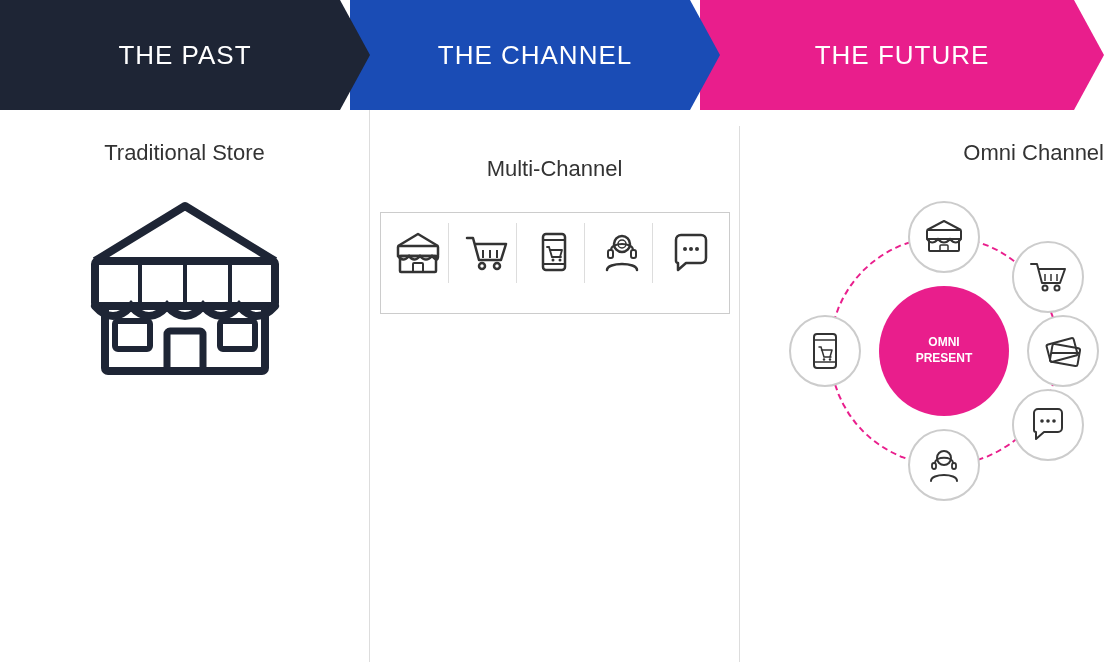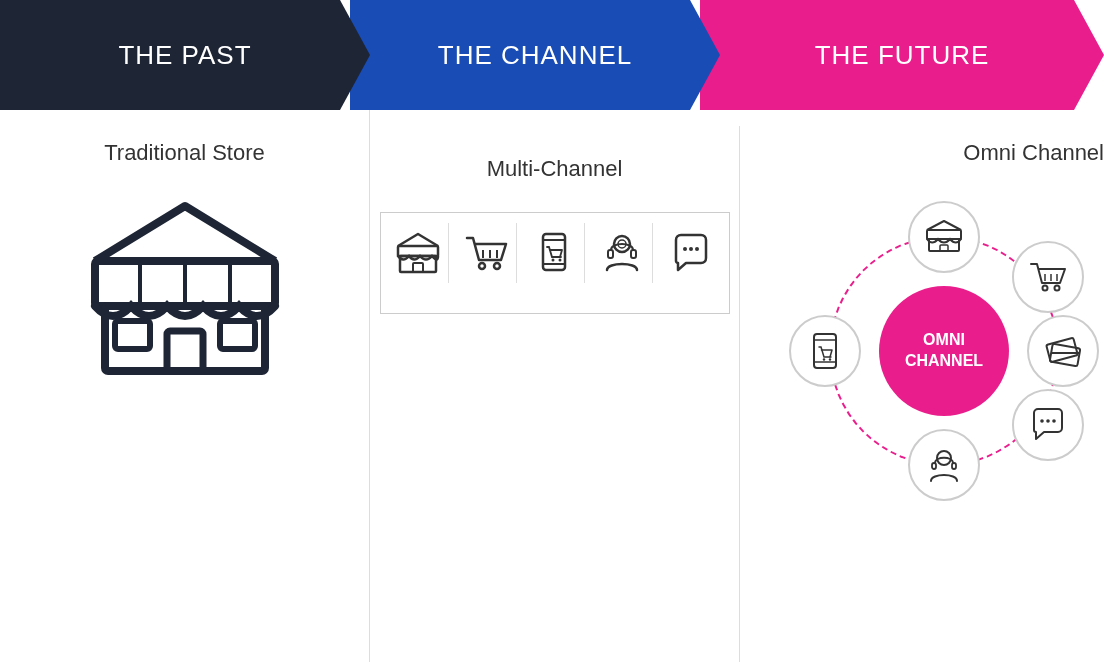--- a/index.html
+++ b/index.html
@@ -149,21 +149,21 @@
       width: 130px;
       height: 130px;
       border-radius: 50%;
       background: #e91e8c;
       display: flex;
       align-items: center;
       justify-content: center;
       flex-direction: column;
       color: white;
       font-weight: 900;
-      font-size: 16px;
+      font-size: 12px;
       text-align: center;
       line-height: 1.3;
       z-index: 10;
     }
 
     .omni-satellite {
       position: absolute;
       width: 72px;
       height: 72px;
       border-radius: 50%;
@@ -334,21 +334,21 @@
 
   <div class="column col-future">
     <div class="section-title">Omni Channel</div>
 
     <div class="omni-diagram">
 
       <div class="dashed-circle"></div>
 
       <div class="omni-center">
         <span>OMNI</span>
-        <span>CHANNEL</span>
+        <span>PRESENT</span>
       </div>
 
       <div class="omni-satellite sat-top">
         <svg width="40" height="40" viewBox="0 0 40 40" fill="none" xmlns="http://www.w3.org/2000/svg">
           <rect x="3" y="13" width="34" height="9" rx="1" fill="none" stroke="#333" stroke-width="2"></rect>
           <path d="M3 22 Q8 29 14 22 Q20 29 26 22 Q32 29 37 22" fill="none" stroke="#333" stroke-width="2" stroke-linecap="round"></path>
           <rect x="5" y="22" width="30" height="12" rx="1" fill="none" stroke="#333" stroke-width="2"></rect>
           <rect x="16" y="28" width="8" height="6" rx="1" fill="none" stroke="#333" stroke-width="1.5"></rect>
           <path d="M3 13 L20 4 L37 13" fill="none" stroke="#333" stroke-width="2" stroke-linejoin="round"></path>
         </svg>

